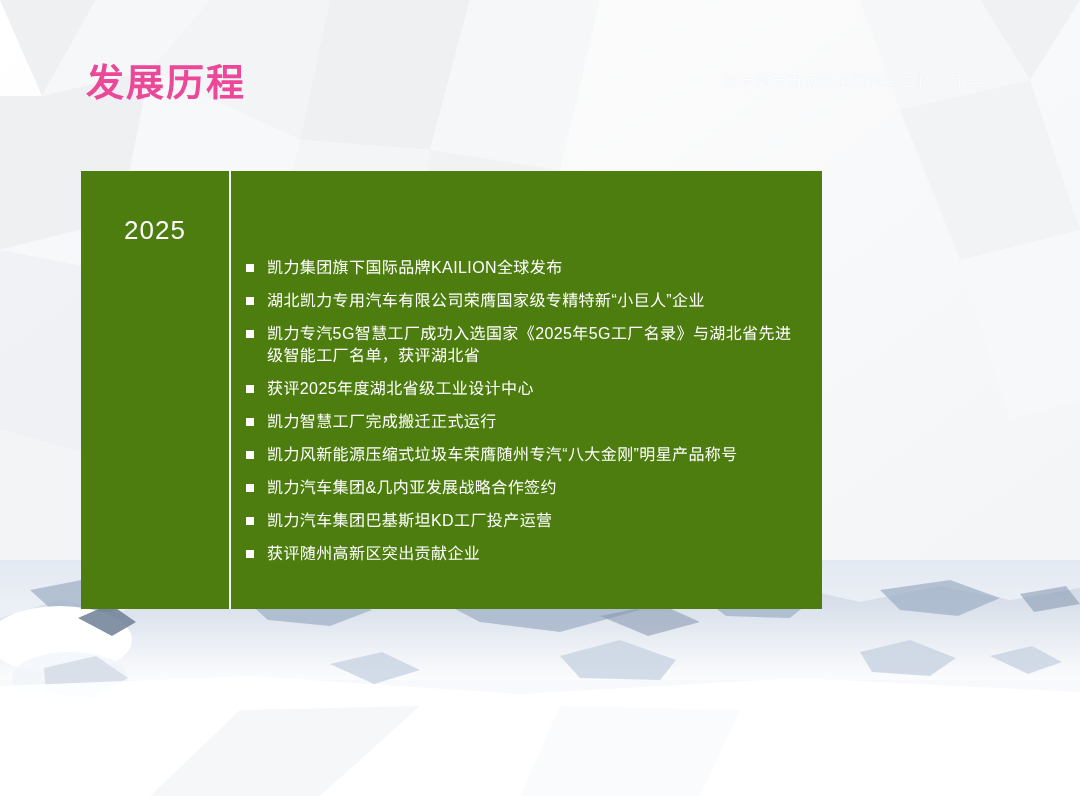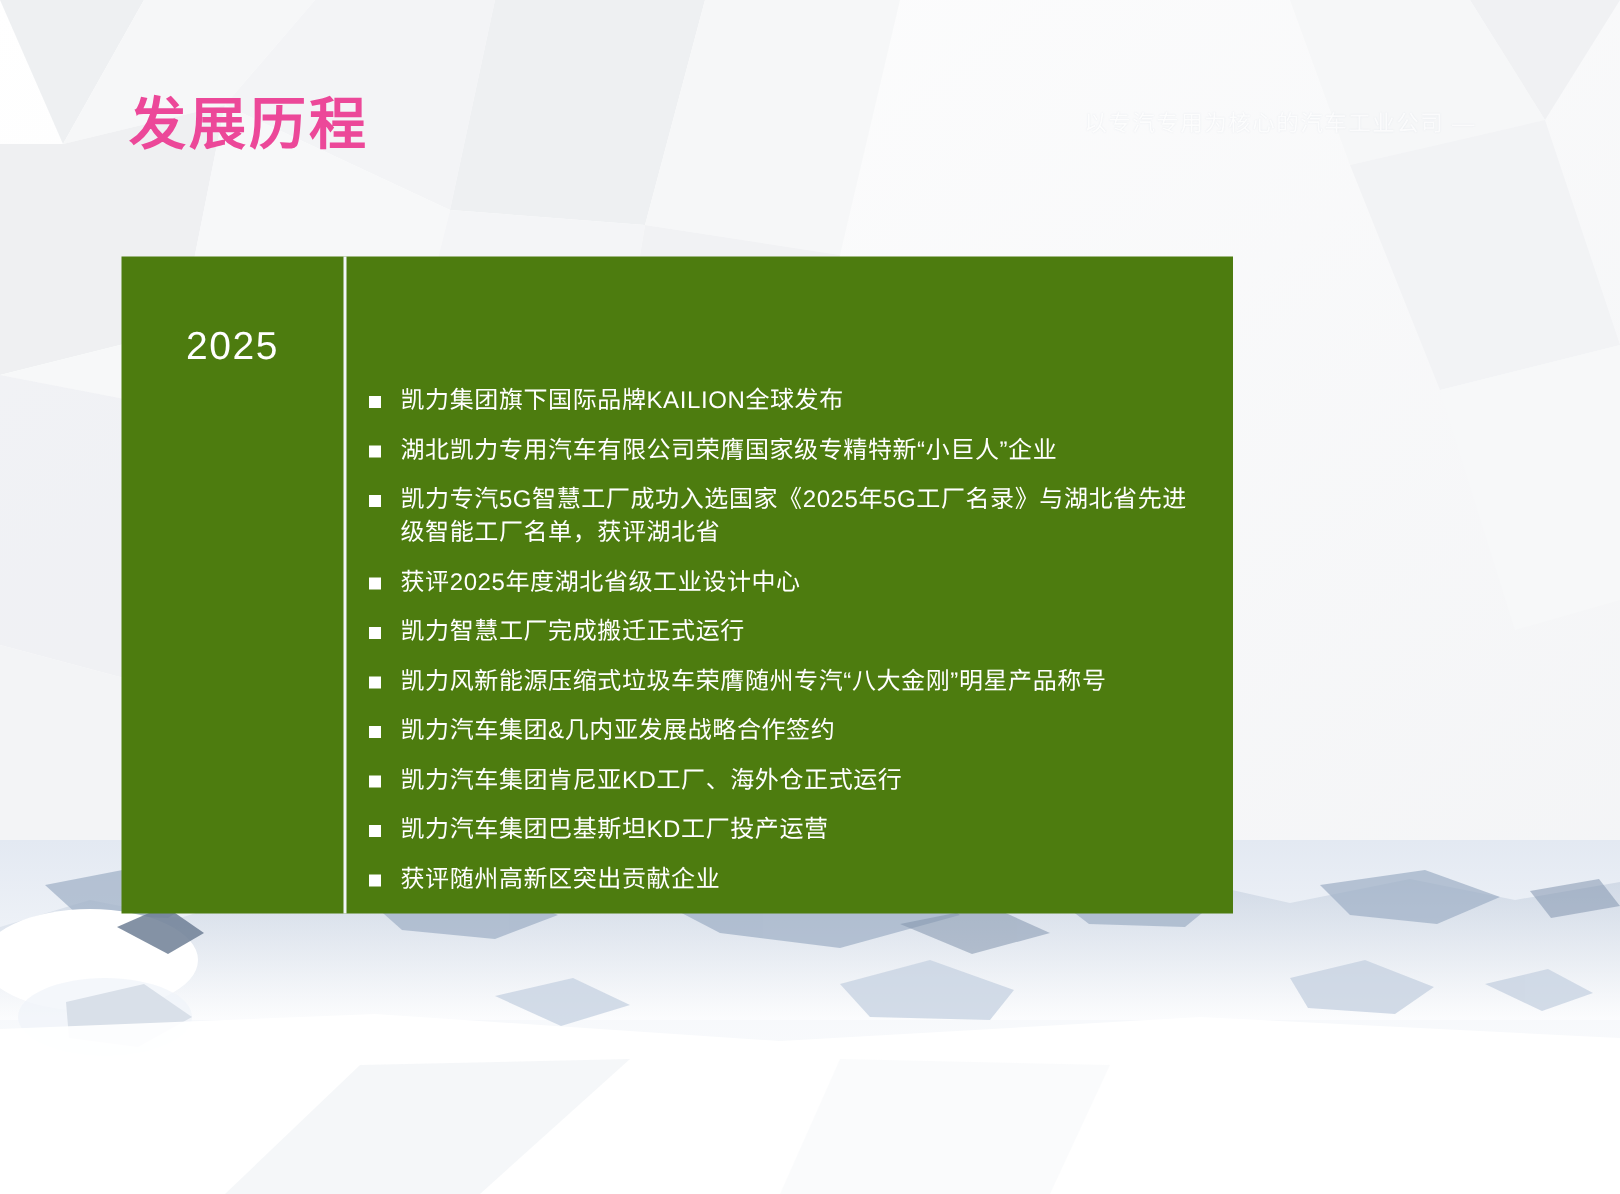--- a/index.html
+++ b/index.html
@@ -254,21 +254,20 @@
           <span>凯力风新能源压缩式垃圾车荣膺随州专汽“八大金刚”明星产品称号</span>
         </li>
 
         <li>
           <span class="marker"></span>
           <span>凯力汽车集团&amp;几内亚发展战略合作签约</span>
         </li>
 
         <li>
           <span class="marker"></span>
-          <span>凯力汽车集团肯尼亚KD工厂、海外仓正式运行</span>
         </li>
 
         <li>
           <span class="marker"></span>
           <span>凯力汽车集团巴基斯坦KD工厂投产运营</span>
         </li>
 
         <li>
           <span class="marker"></span>
           <span>获评随州高新区突出贡献企业</span>

